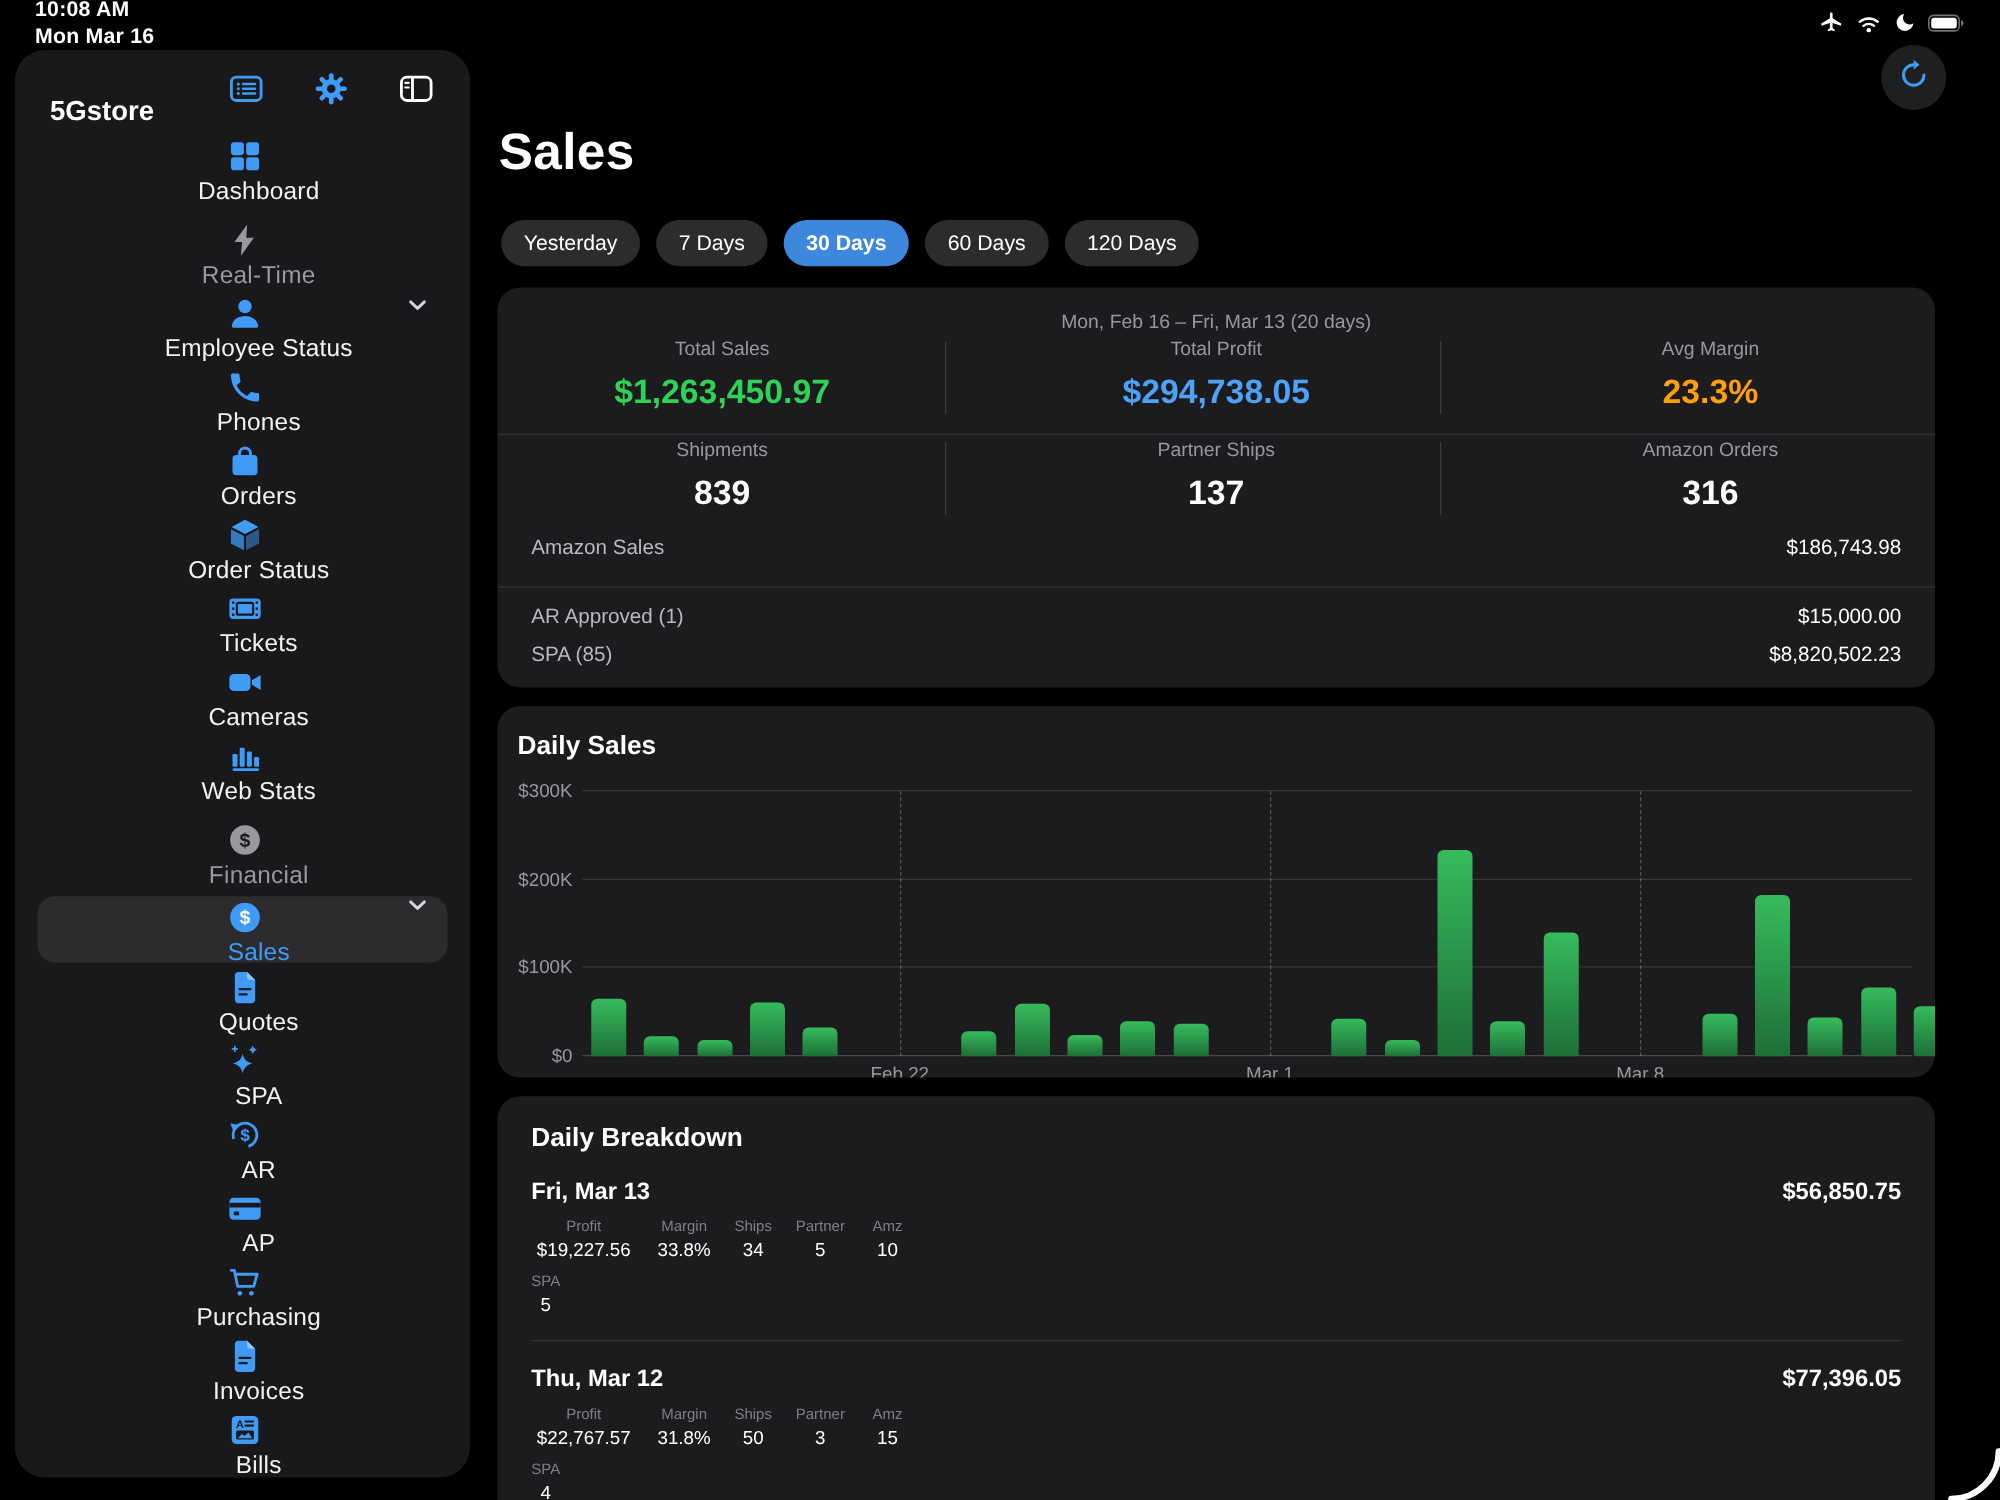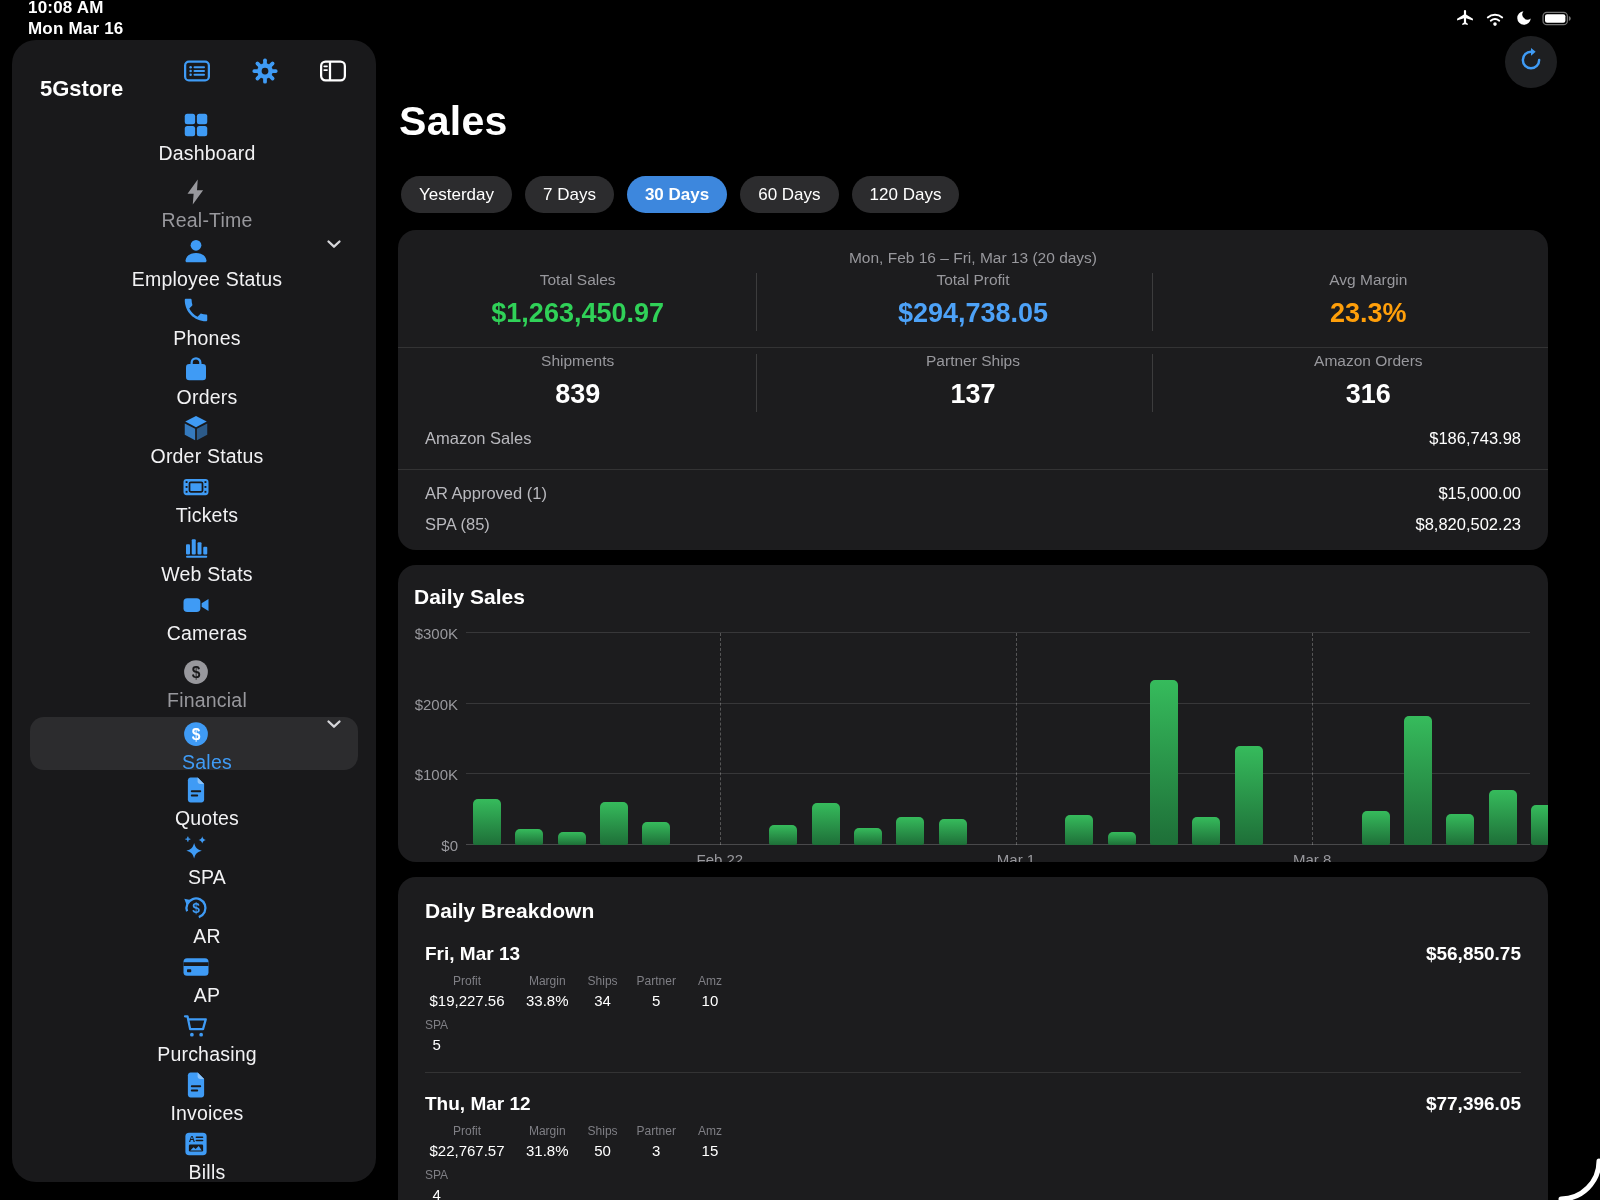--- a/index.html
+++ b/index.html
@@ -251,39 +251,39 @@
               <rect x="18.8" y="11.2" width="1.5" height="1.5"></rect>
               <rect x="18.8" y="15.1" width="1.5" height="1.5"></rect>
             </g>
           </svg>
         </span>
         <span class="nav-label">Tickets</span>
       </div>
       <div class="nav-item">
         <span class="icn">
           <svg viewBox="0 0 24 24">
+            <rect x="2" y="6.5" width="13.5" height="11" rx="3" fill="#3f9bf5"></rect>
+            <path d="M16.5 10.6l5.5-3.4v9.6l-5.5-3.4z" fill="#3f9bf5"></path>
+          </svg>
+        </span>
+        <span class="nav-label">Cameras</span>
+      </div>
+      <div class="nav-item">
+        <span class="icn">
+          <svg viewBox="0 0 24 24">
             <g fill="#3f9bf5">
               <rect x="4" y="10.5" width="3.2" height="8.2" rx=".8"></rect>
               <rect x="8.6" y="6.5" width="3.2" height="12.2" rx=".8"></rect>
               <rect x="13.2" y="9" width="3.2" height="9.7" rx=".8"></rect>
               <rect x="17.8" y="12.5" width="3.2" height="6.2" rx=".8"></rect>
               <rect x="4" y="19.7" width="17" height="1.7" rx=".85"></rect>
             </g>
           </svg>
         </span>
         <span class="nav-label">Web Stats</span>
-      </div>
-      <div class="nav-item">
-        <span class="icn">
-          <svg viewBox="0 0 24 24">
-            <rect x="2" y="6.5" width="13.5" height="11" rx="3" fill="#3f9bf5"></rect>
-            <path d="M16.5 10.6l5.5-3.4v9.6l-5.5-3.4z" fill="#3f9bf5"></path>
-          </svg>
-        </span>
-        <span class="nav-label">Cameras</span>
       </div>
       <div class="nav-item section">
         <span class="icn">
           <svg viewBox="0 0 24 24">
             <circle cx="12" cy="12" r="9.5" fill="#98989d"></circle>
             <text x="12" y="16.4" font-size="12.5" font-weight="bold" text-anchor="middle" fill="#19191b" font-family="Liberation Sans,sans-serif">$</text>
           </svg>
         </span>
         <span class="nav-label">Financial</span>
         <span class="chev"><svg viewBox="0 0 24 24">

